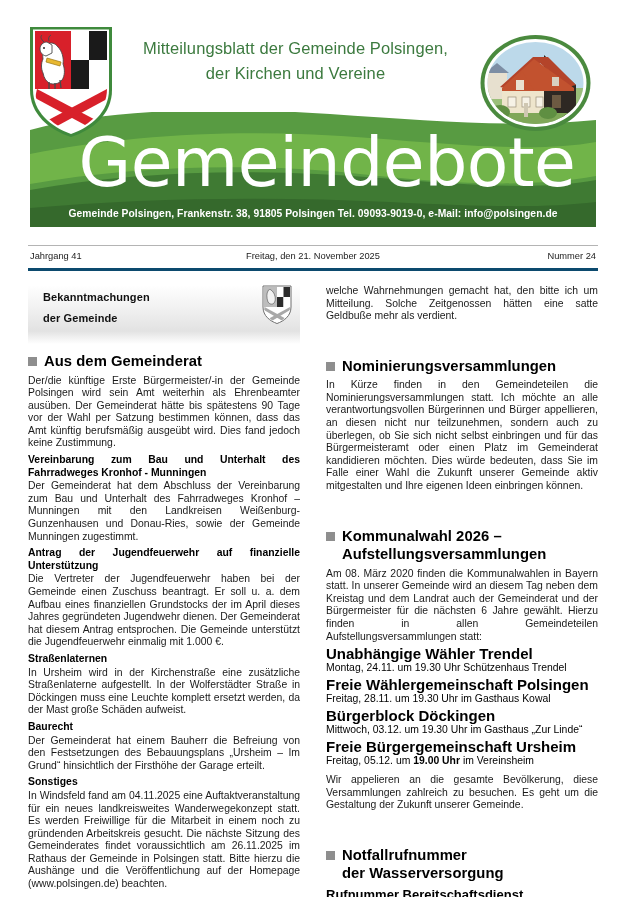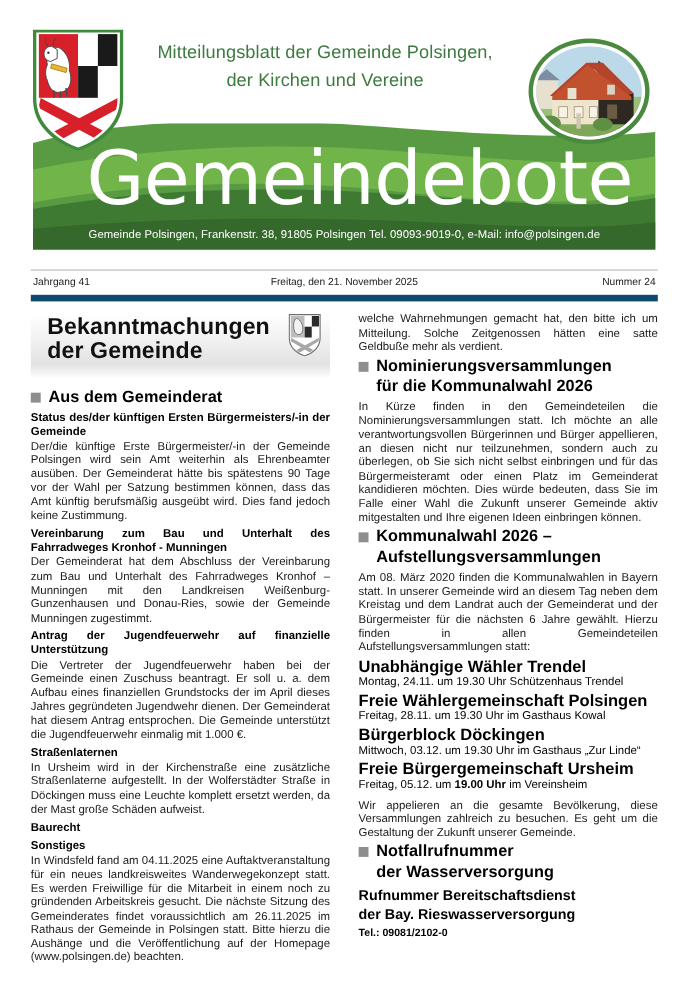--- a/index.html
+++ b/index.html
@@ -90,35 +90,35 @@
     white-space: nowrap;
   }
   .address-line {
     position: absolute;
     left: 30px;
     top: 208px;
     width: 566px;
     text-align: center;
     color: #ffffff;
     font-size: 10.3px;
-    font-weight: 400;
+    font-weight: 700;
     letter-spacing: 0.05px;
     z-index: 5;
     white-space: nowrap;
   }
 
   
   .issue-bar {
     position: absolute;
     left: 28px;
     top: 245px;
     width: 570px;
     height: 22px;
     border-top: 1px solid #b4b4b4;
-    border-bottom: 6px solid #0c4a6e;
+    border-bottom: 3px solid #0c4a6e;
     font-size: 9.3px;
     color: #222;
   }
   .issue-bar > div {
     position: absolute;
     top: 5px;
     white-space: nowrap;
   }
   .issue-left   { left: 2px; }
   .issue-center { left: 0; width: 570px; text-align: center; }
@@ -145,21 +145,21 @@
     position: relative;
     width: 272px;
     height: 59px;
     background: linear-gradient(to bottom, #ffffff 0%, #f1f1f1 40%, #e2e2e2 78%, #ffffff 100%);
     margin-bottom: 8px;
   }
   .bekannt-title {
     position: absolute;
     left: 15px;
     top: 2px;
-    font-size: 21px;
+    font-size: 11px;
     font-weight: 700;
     line-height: 21px;
     color: #111;
     letter-spacing: 0.1px;
   }
   .bekannt-wappen {
     position: absolute;
     right: 8px;
     top: 0px;
     width: 30px;
@@ -179,21 +179,21 @@
   }
   h2.sec::before {
     content: "";
     position: absolute;
     left: 0;
     top: 5px;
     width: 9px;
     height: 9px;
     background: #8e8e8e;
   }
-  h2.sec.spaced { margin-top: 1px; }
+  h2.sec.spaced { margin-top: 34px; }
 
   h3.sub {
     margin: 4px 0 1px 0;
     font-size: 10.4px;
     font-weight: 700;
     line-height: 12.6px;
     text-align: justify;
     color: #000;
   }
   h3.sub2 {
@@ -379,46 +379,45 @@
             <path d="M2.5,22 L28,36 L28,38 L24,38 L2,25 Z" fill="#a8a8a8"></path>
             <path d="M28,22 L2.5,36 L2.5,38 L6.5,38 L28,25 Z" fill="#a8a8a8"></path>
             <path d="M6,6 C4.5,8 4.5,13 6,17 C8,20 12,20 13,16 C14,12 12,7 9,5 C8,4 6.5,4.5 6,6 Z" fill="#f2f2f2" stroke="#4d4d4d" stroke-width="0.6"></path>
           </g>
         </svg>
       </div>
     </div>
 
     <h2 class="sec">Aus dem Gemeinderat</h2>
 
-    <h3 class="sub">Status des/der künftigen Ersten Bürgermeisters/-in der Gemeinde</h3>
     <p class="body">Der/die künftige Erste Bürgermeister/-in der Gemeinde Polsingen wird sein Amt weiterhin als Ehrenbeamter ausüben. Der Gemeinderat hätte bis spätestens 90 Tage vor der Wahl per Satzung bestimmen können, dass das Amt künftig berufsmäßig ausgeübt wird. Dies fand jedoch keine Zustimmung.</p>
 
     <h3 class="sub">Vereinbarung zum Bau und Unterhalt des Fahrradweges Kronhof - Munningen</h3>
     <p class="body">Der Gemeinderat hat dem Abschluss der Vereinbarung zum Bau und Unterhalt des Fahrradweges Kronhof – Munningen mit den Landkreisen Weißenburg-Gunzenhausen und Donau-Ries, sowie der Gemeinde Munningen zugestimmt.</p>
 
     <h3 class="sub">Antrag der Jugendfeuerwehr auf finanzielle Unterstützung</h3>
     <p class="body">Die Vertreter der Jugendfeuerwehr haben bei der Gemeinde einen Zuschuss beantragt. Er soll u. a. dem Aufbau eines finanziellen Grundstocks der im April dieses Jahres gegründeten Jugendwehr dienen. Der Gemeinderat hat diesem Antrag entsprochen. Die Gemeinde unterstützt die Jugendfeuerwehr einmalig mit 1.000 €.</p>
 
     <h3 class="sub">Straßenlaternen</h3>
     <p class="body">In Ursheim wird in der Kirchenstraße eine zusätzliche Straßenlaterne aufgestellt. In der Wolferstädter Straße in Döckingen muss eine Leuchte komplett ersetzt werden, da der Mast große Schäden aufweist.</p>
 
     <h3 class="sub">Baurecht</h3>
+    <p class="body">Der Gemeinderat hat einem Bauherr die Befreiung von den Festsetzungen des Bebauungsplans „Ursheim – Im Grund“ hinsichtlich der Firsthöhe der Garage erteilt.</p>
 
     <h3 class="sub">Sonstiges</h3>
     <p class="body">In Windsfeld fand am 04.11.2025 eine Auftaktveranstaltung für ein neues landkreisweites Wanderwegekonzept statt. Es werden Freiwillige für die Mitarbeit in einem noch zu gründenden Arbeitskreis gesucht. Die nächste Sitzung des Gemeinderates findet voraussichtlich am 26.11.2025 im Rathaus der Gemeinde in Polsingen statt. Bitte hierzu die Aushänge und die Veröffentlichung auf der Homepage (www.polsingen.de) beachten.</p>
 
   </div>
 
   <div class="col col-right">
 
     <p class="body">welche Wahrnehmungen gemacht hat, den bitte ich um Mitteilung. Solche Zeitgenossen hätten eine satte Geldbuße mehr als verdient.</p>
 
     <h2 class="sec spaced">
       <span>Nominierungsversammlungen</span><br>
-      <span>für die Kommunalwahl 2026</span>
     </h2>
     <p class="body">In Kürze finden in den Gemeindeteilen die Nominierungsversammlungen statt. Ich möchte an alle verantwortungsvollen Bürgerinnen und Bürger appellieren, an diesen nicht nur teilzunehmen, sondern auch zu überlegen, ob Sie sich nicht selbst einbringen und für das Bürgermeisteramt oder einen Platz im Gemeinderat kandidieren möchten. Dies würde bedeuten, dass Sie im Falle einer Wahl die Zukunft unserer Gemeinde aktiv mitgestalten und Ihre eigenen Ideen einbringen können.</p>
 
     <h2 class="sec spaced">
       <span>Kommunalwahl 2026 –</span><br>
       <span>Aufstellungsversammlungen</span>
     </h2>
     <p class="body">Am 08. März 2020 finden die Kommunalwahlen in Bayern statt. In unserer Gemeinde wird an diesem Tag neben dem Kreistag und dem Landrat auch der Gemeinderat und der Bürgermeister für die nächsten 6 Jahre gewählt. Hierzu finden in allen Gemeindeteilen Aufstellungsversammlungen statt:</p>
 
     <p class="evt-name">Unabhängige Wähler Trendel</p>

